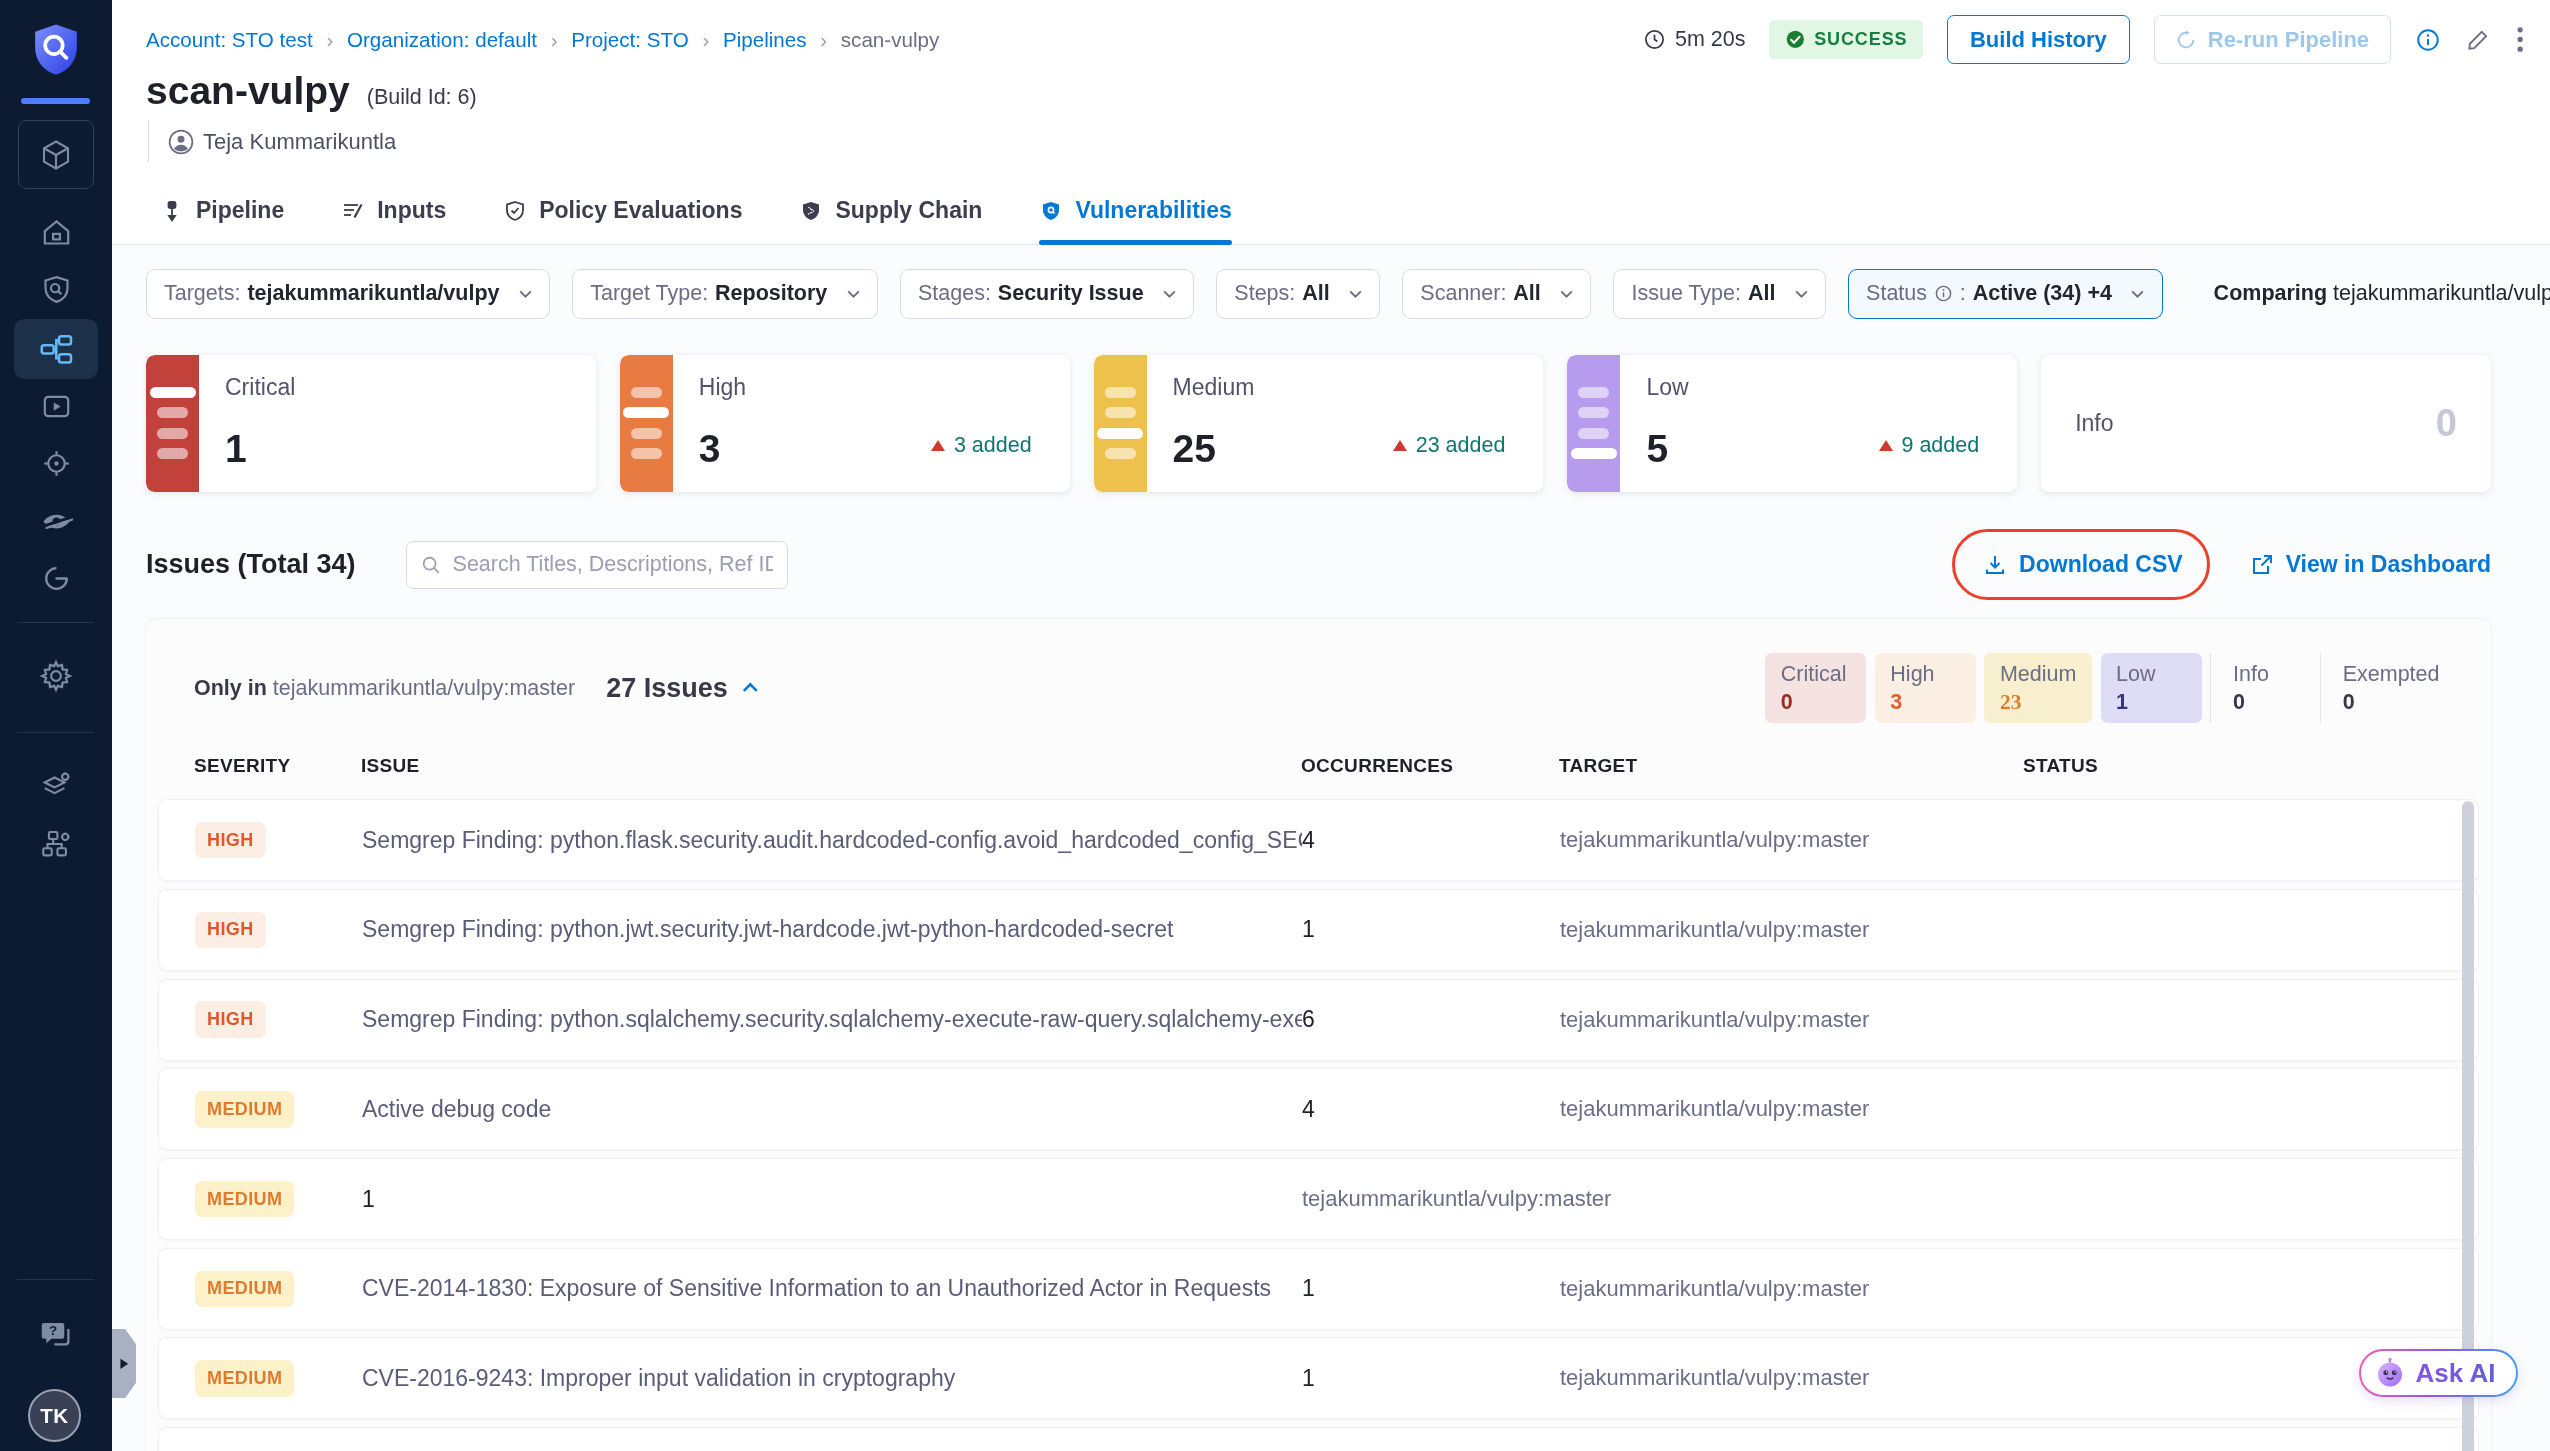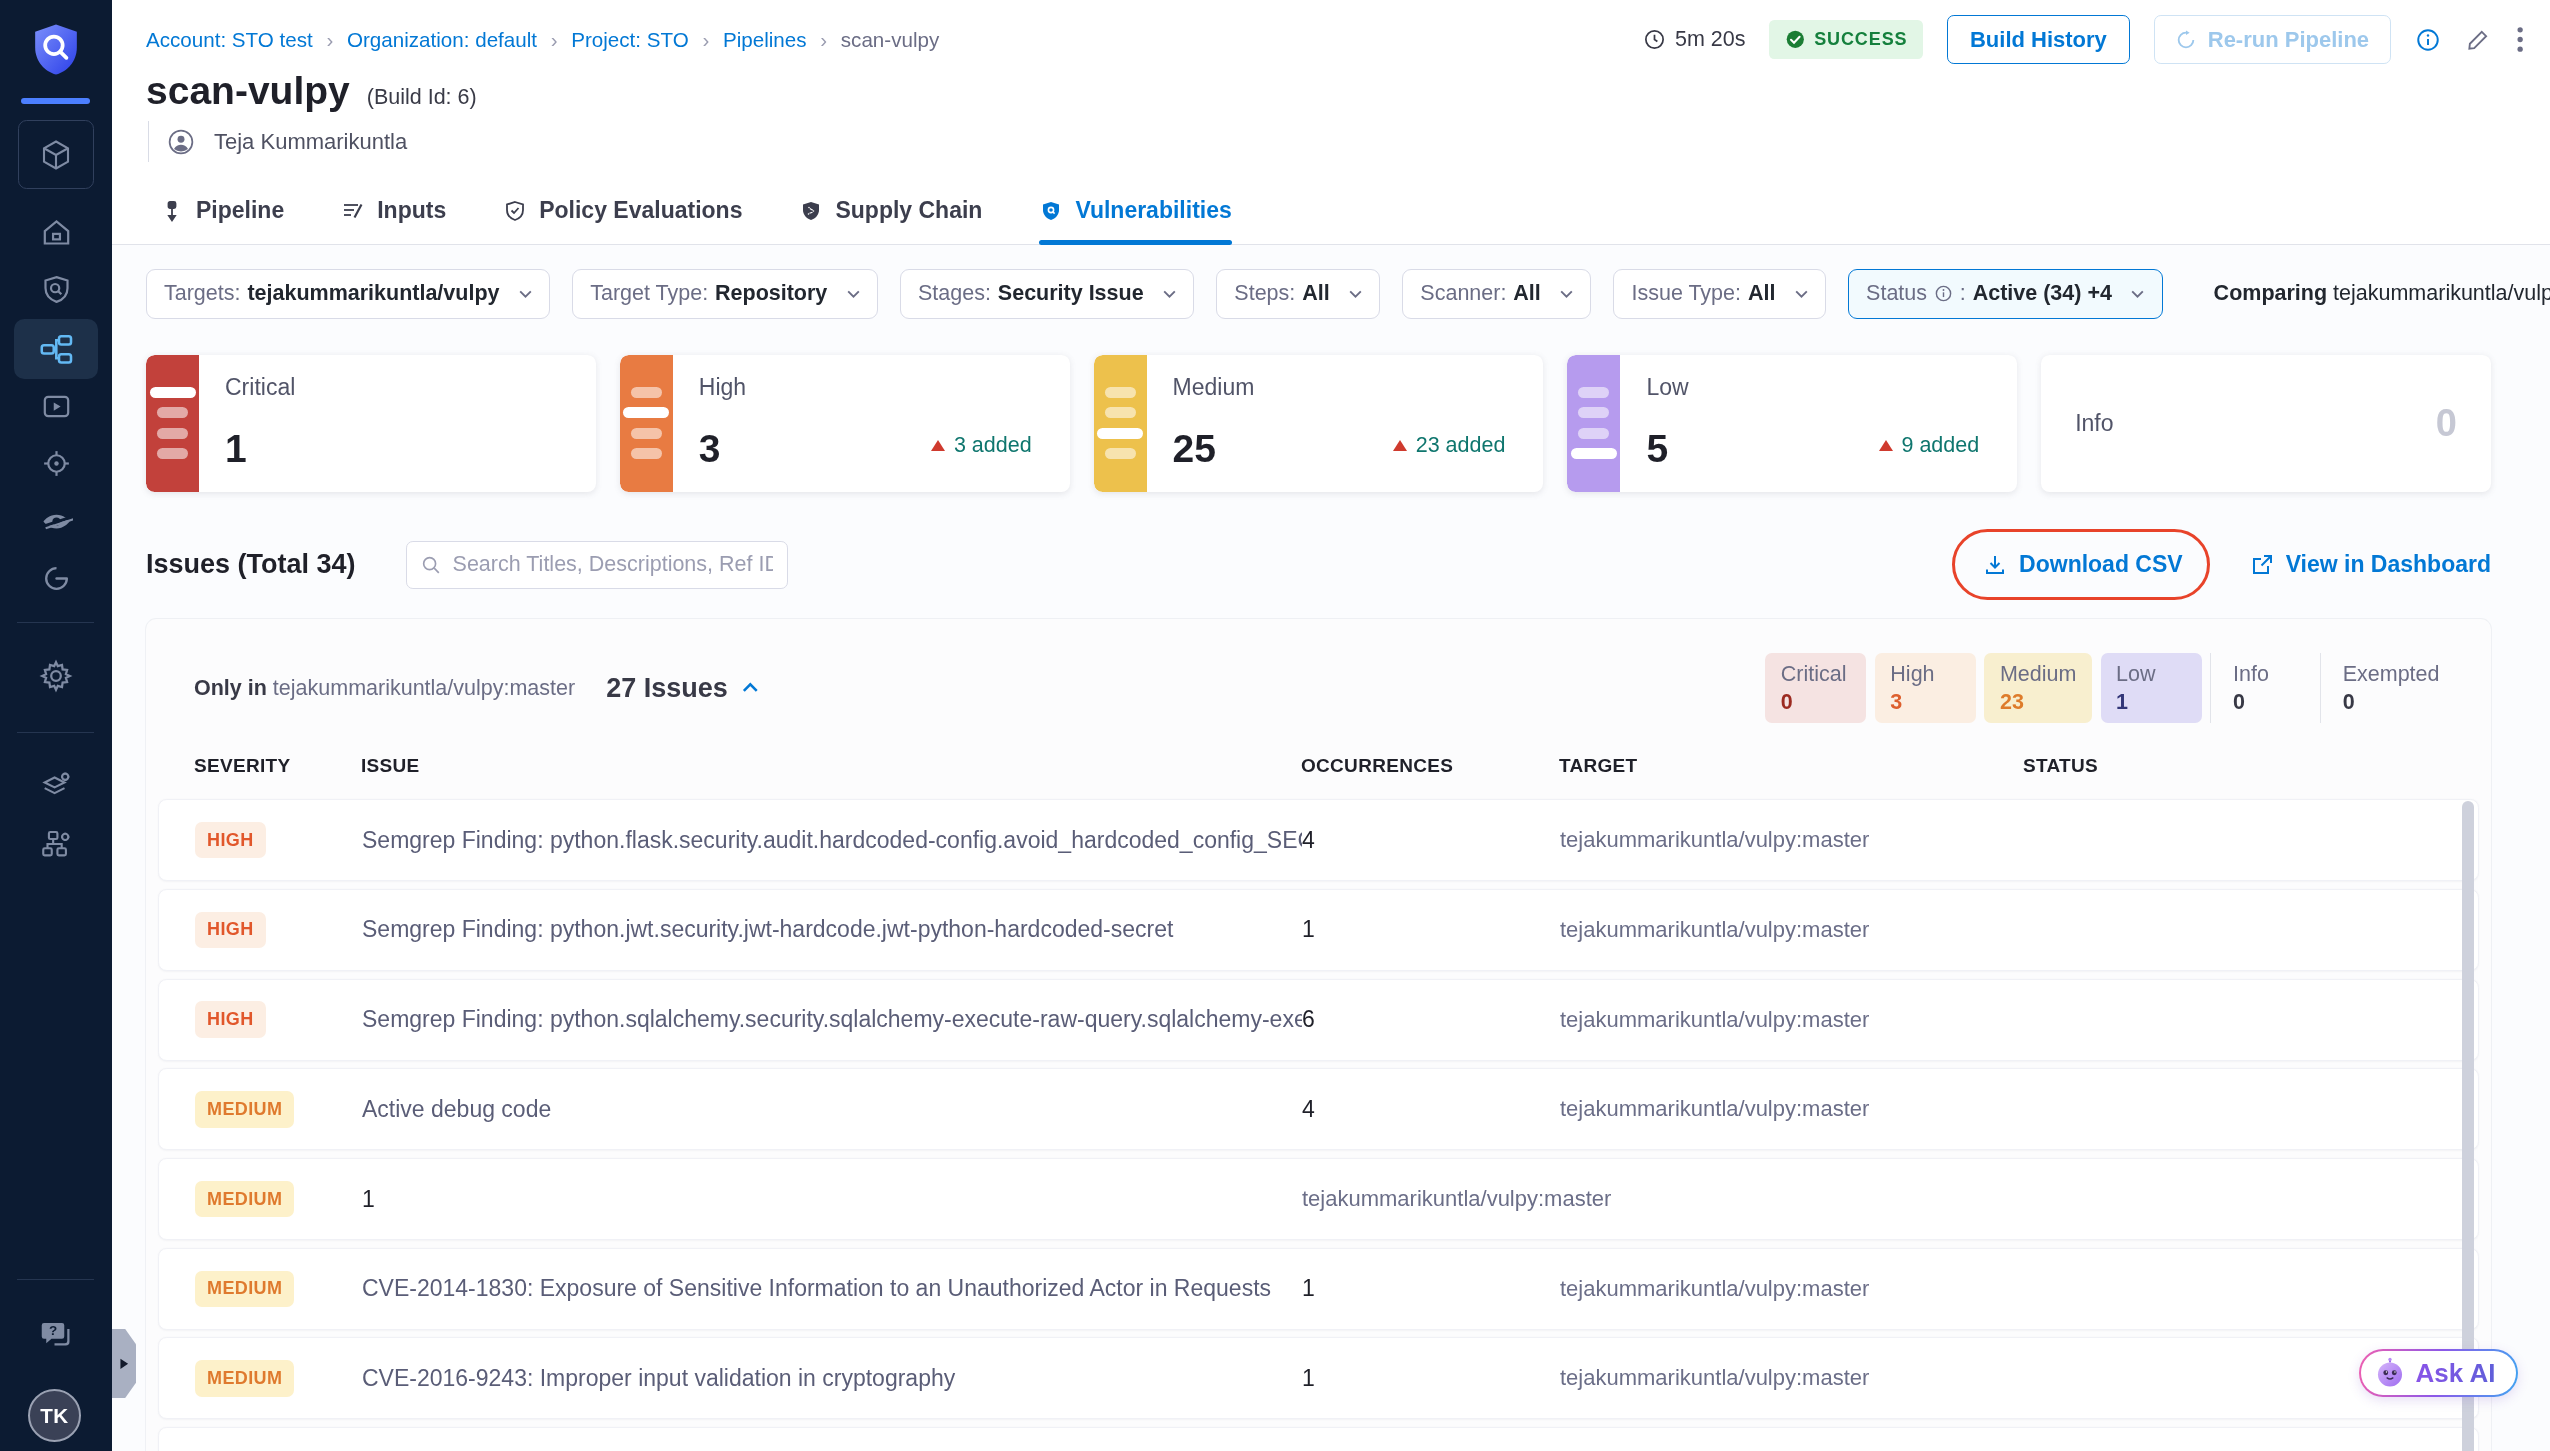--- a/index.html
+++ b/index.html
@@ -27,21 +27,21 @@
   .top-right { margin-left:auto; display:flex; align-items:center; gap:24px; }
   .duration { display:flex; align-items:center; gap:8.6px; font-size:21.5px; color:#383946; }
   .success-badge { display:flex; align-items:center; gap:8.6px; background:#e2f6e6; color:#15803d; font-size:18px; font-weight:700; letter-spacing:0.9px; border-radius:5.2px; padding:8.6px 15.5px; }
   .btn-outline { border:1.7px solid #0278d5; color:#0278d5; background:#fff; border-radius:6.9px; font-size:22px; font-weight:700; padding:10.3px 22px; cursor:pointer; }
   .btn-disabled { border:1.7px solid #cfe3f4; color:#9dc8ec; background:#fff; border-radius:6.9px; font-size:22px; font-weight:700; padding:10.3px 20.6px; display:flex; align-items:center; gap:10.3px; }
   .icon-btn { display:flex; align-items:center; justify-content:center; cursor:pointer; }
 
   .title-row { display:flex; align-items:baseline; gap:17px; padding-left:34px; margin-top:8.6px; }
   .page-title { font-size:39px; font-weight:700; color:#1f2029; }
   .build-id { font-size:21.5px; color:#3a3b47; }
-  .author-row { margin-left:36px; margin-top:8.6px; border-left:1.7px solid #d9dce6; padding-left:19px; height:41px; display:flex; align-items:center; gap:20px; color:#4f5162; font-size:22px; }
+  .author-row { margin-left:36px; margin-top:8.6px; border-left:1.7px solid #d9dce6; padding-left:19px; height:41px; display:flex; align-items:center; gap:9px; color:#4f5162; font-size:22px; }
 
   .tabbar { margin-top:15.5px; padding-left:48px; border-bottom:1.7px solid #e1e3ea; display:flex; gap:57px; height:67px; }
   .tab { display:flex; align-items:center; gap:12px; font-size:23px; font-weight:600; color:#3c3e4d; position:relative; cursor:pointer; }
   .tab.active { color:#0278d5; }
   .tab.active::after { content:""; position:absolute; left:0; right:0; bottom:-1.7px; height:5.2px; background:#0278d5; border-radius:3.4px; }
 
   .content { position:relative; background:#fbfcfe; height:1209px; padding:24px 60px 0 34px; }
 
   
   .filters { display:flex; align-items:center; gap:22px; }
@@ -83,21 +83,21 @@
   .panel-head { padding:39px 36px 0 48px; display:flex; align-items:center; height:100px; }
   .only-in { font-size:21.5px; color:#6b6d85; }
   .only-in b { color:#383946; font-weight:700; }
   .issue-count { margin-left:31px; font-size:27px; font-weight:700; color:#383946; display:flex; align-items:center; gap:12px; }
   .chips { margin-left:auto; display:flex; align-items:stretch; gap:8.6px; }
   .chip { min-width:101px; border-radius:6.9px; padding:8.6px 15.5px; font-size:21.5px; cursor:pointer; }
   .chip .clabel { color:#6b6d85; }
   .chip .cvalue { font-weight:700; margin-top:3.4px; }
   .chip-critical { background:#f5e3e2; } .chip-critical .cvalue { color:#9c2b21; }
   .chip-high { background:#fbeee2; } .chip-high .cvalue { color:#dd5f2d; }
-  .chip-medium { background:#f8efcf; } .chip-medium .cvalue { color:#de7c2b; }
+  .chip-medium { background:#f8efcf; } .chip-medium .cvalue { color:#de7c2b;font-family:Liberation Serif, serif; }
   .chip-low { background:#dfdcf6; } .chip-low .cvalue { color:#323678; }
   .chip-plain { background:transparent; border-left:0.9px solid #e2e4ea; border-radius:0; padding-left:22px; }
   .chip-plain .cvalue { color:#383946; }
 
   .tgrid { display:grid; grid-template-columns:167px 940px 258px 464px 1fr; align-items:center; }
   .table-header { margin-top:34px; padding-left:48px; height:26px; font-size:19px; font-weight:700; color:#1f2029; letter-spacing:0.3px; }
   .rows { margin-top:20.6px; }
   .issue-row { margin:0 12px 7.7px 12px; padding-left:36px; height:82px; background:#fff; border:0.9px solid #f0f1f6; border-radius:8.6px; box-shadow:0 0.9px 1.7px rgba(96,97,112,.06); cursor:pointer; }
   .sev-badge { display:inline-block; font-size:18px; font-weight:700; letter-spacing:0.4px; padding:7.7px 12px; border-radius:6.9px; }
   .b-high { background:#fceee3; color:#e1572b; }

